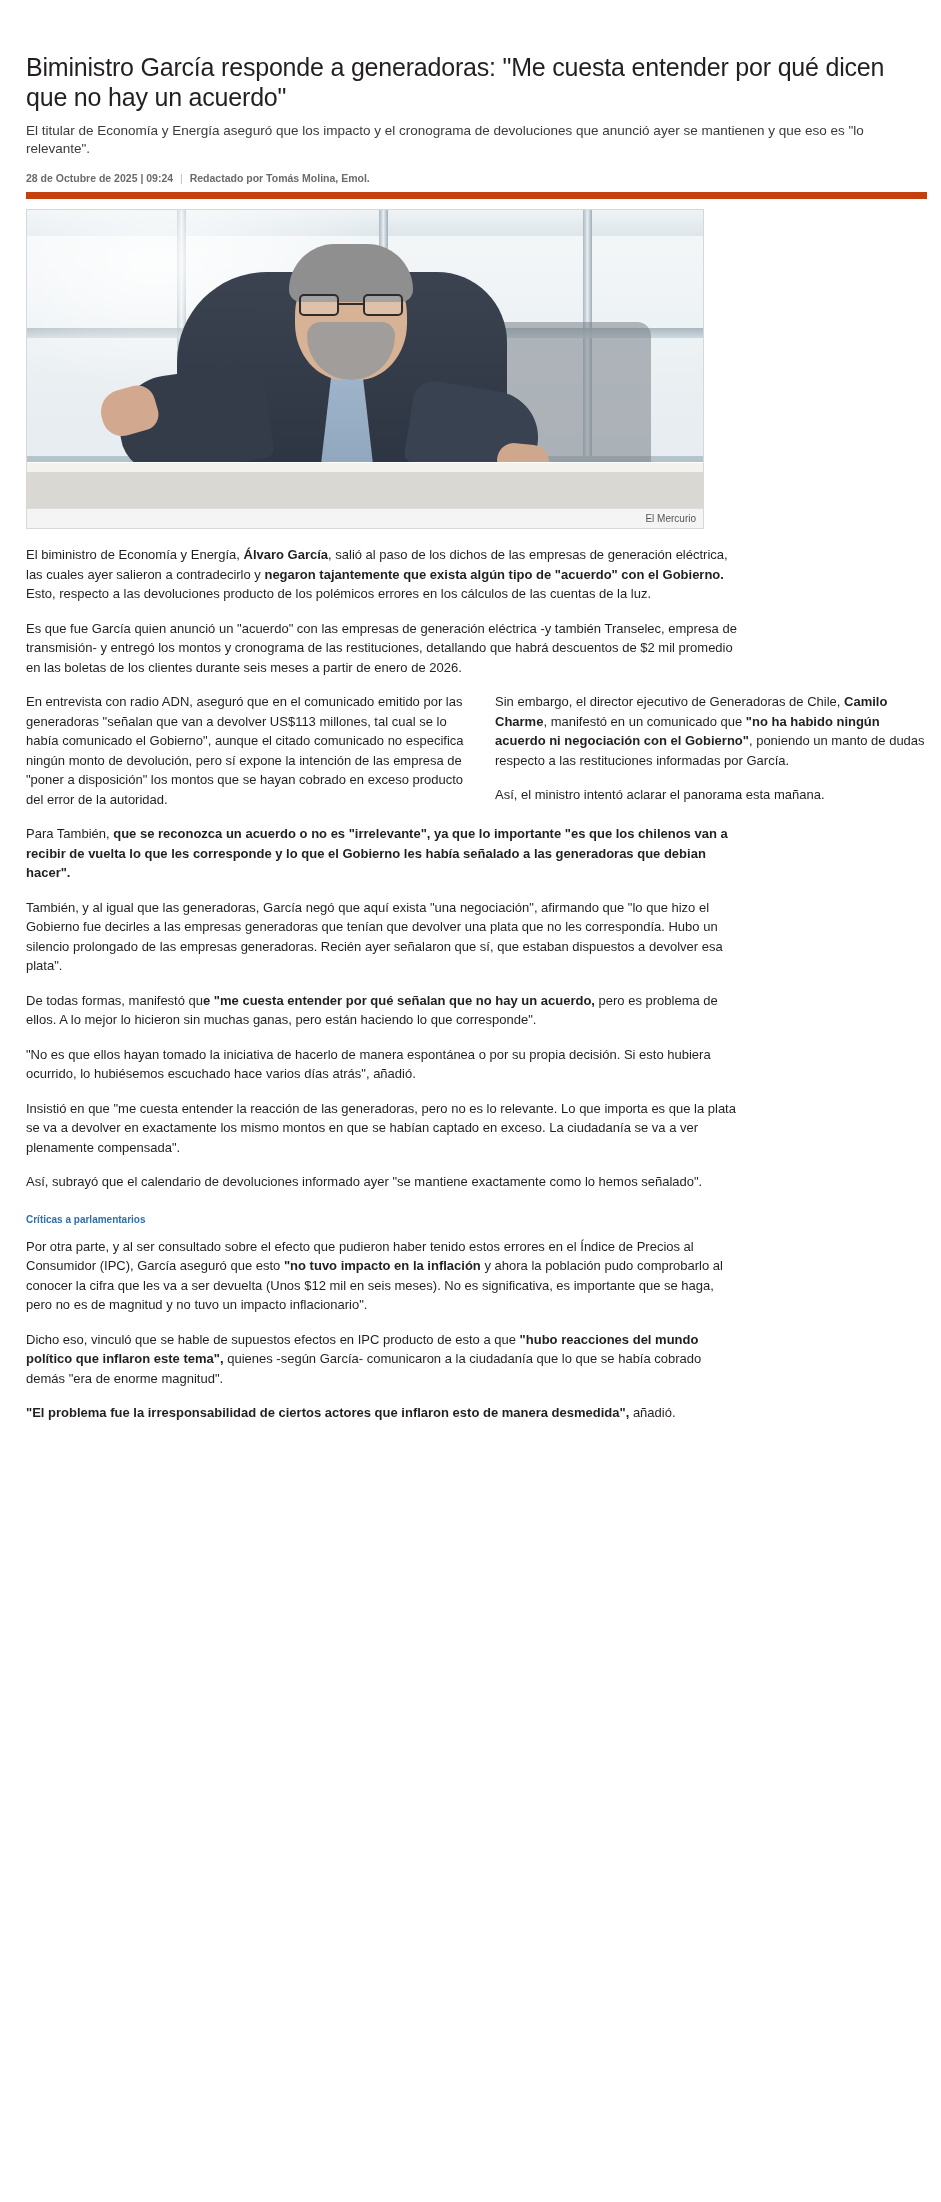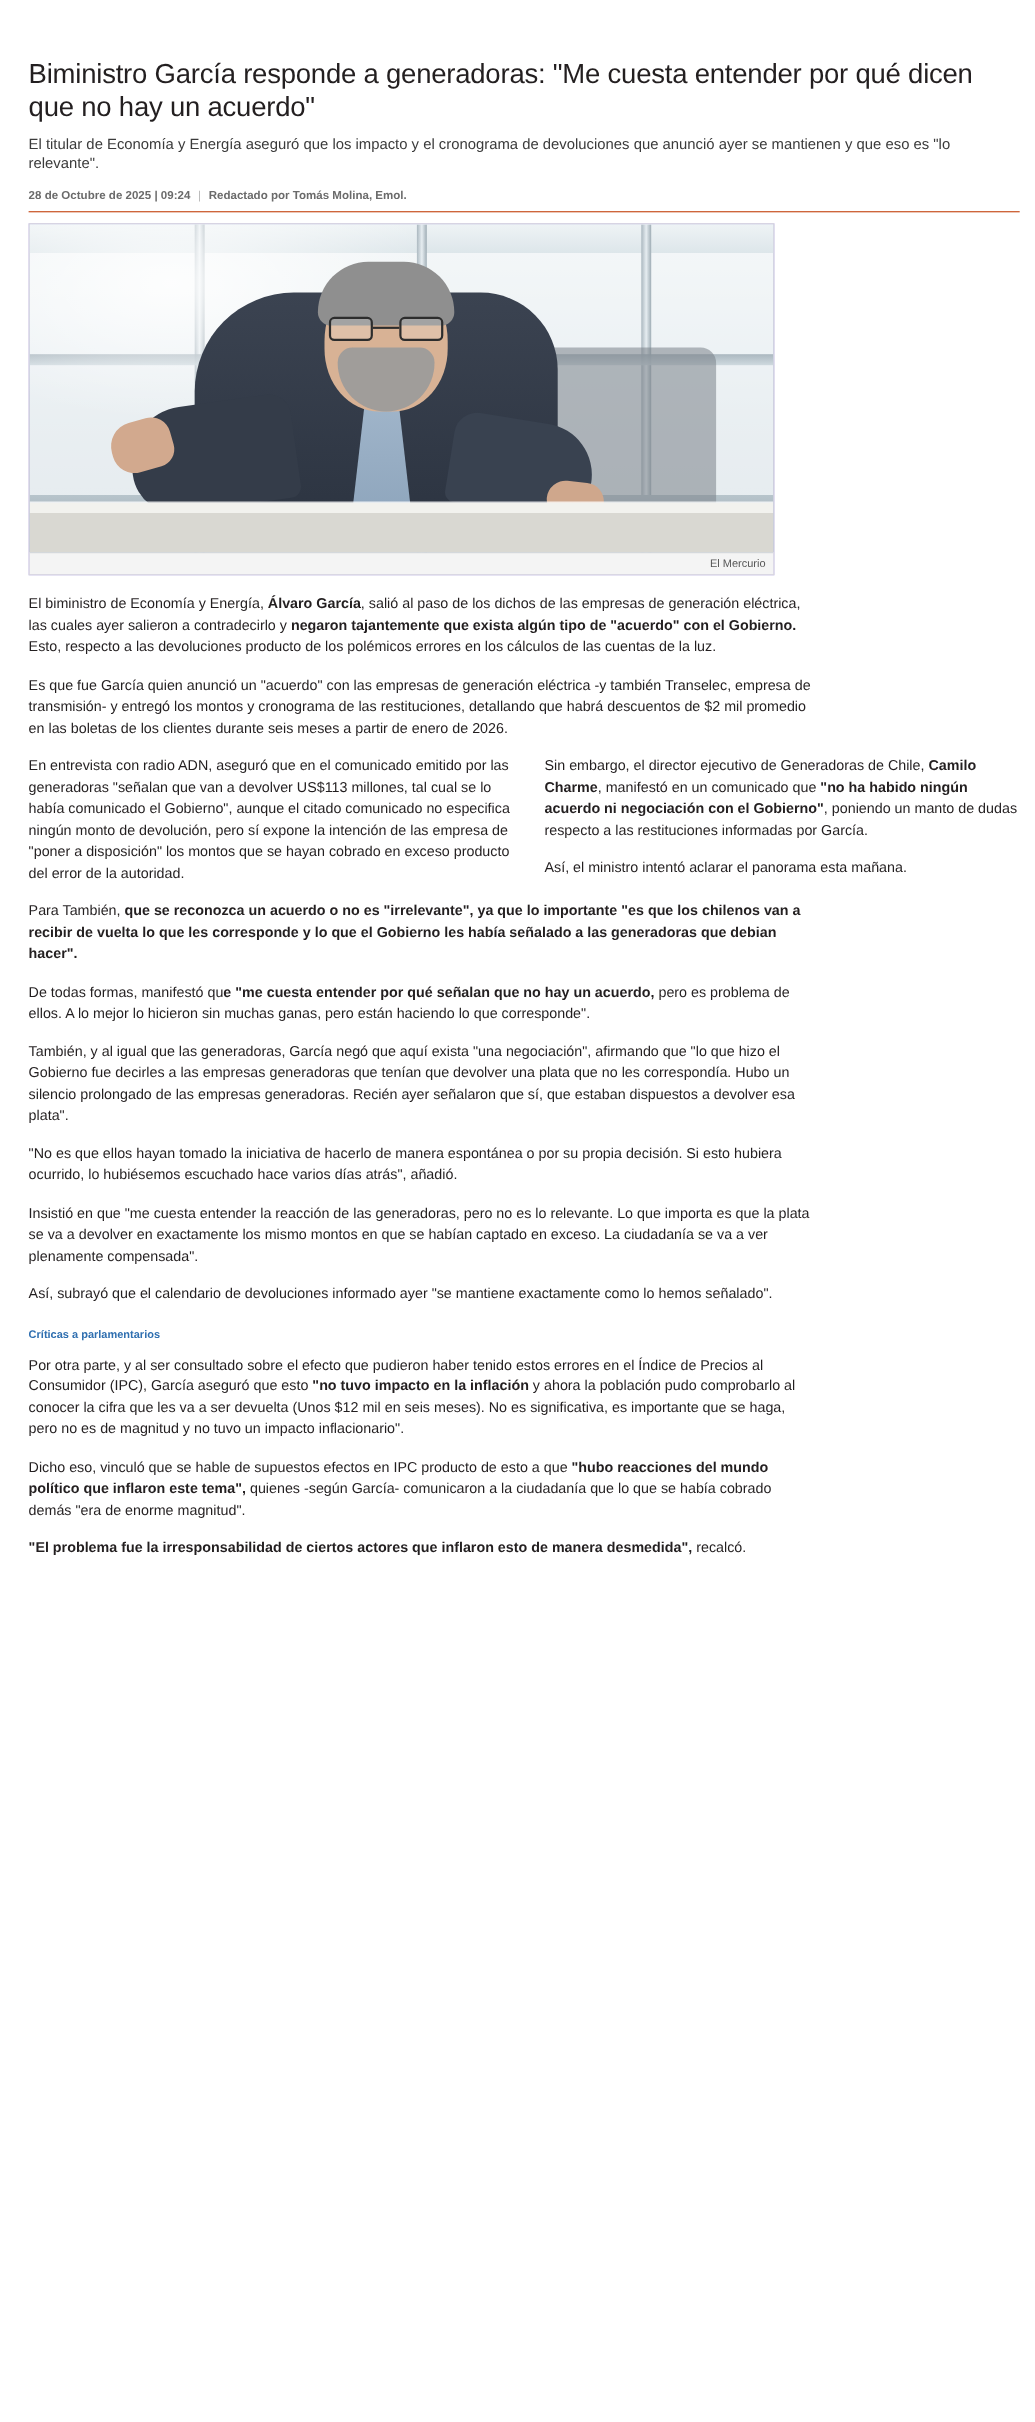--- a/index.html
+++ b/index.html
@@ -31,21 +31,21 @@
     line-height: 18px;
     color: #3b3b3b;
     margin: 0 0 14px 0;
     max-width: 905px;
   }
   .byline-row {
     font-size: 10.5px;
     color: #6b6b6b;
     font-weight: bold;
     padding-bottom: 8px;
-    border-bottom: 1px solid #c2410c;
+    border-bottom: 7px solid #c2410c;
     margin-bottom: 10px;
   }
   .byline-sep {
     color: #b9b9b9;
     font-weight: normal;
     margin: 0 4px;
   }
   .figure {
     width: 678px;
     margin: 0 0 16px 0;
@@ -298,26 +298,26 @@
 
     <div class="wrap-block">
       <div class="pullcol">
         <p class="body"><span>Sin embargo, el director ejecutivo de Generadoras de Chile, </span><b>Camilo Charme</b><span>, manifestó en un comunicado que </span><b>"no ha habido ningún acuerdo ni negociación con el Gobierno"</b><span>, poniendo un manto de dudas respecto a las restituciones informadas por García.</span></p>
         <p class="body"><span>Así, el ministro intentó aclarar el panorama esta mañana.</span></p>
       </div>
       <p class="body"><span>En entrevista con radio ADN, aseguró que en el comunicado emitido por las generadoras "señalan que van a devolver US$113 millones, tal cual se lo había comunicado el Gobierno", aunque el citado comunicado no especifica ningún monto de devolución, pero sí expone la intención de las empresa de "poner a disposición" los montos que se hayan cobrado en exceso producto del error de la autoridad.</span></p>
     </div>
 
     <p class="body"><span>Para También, </span><b>que se reconozca un acuerdo o no es "irrelevante", ya que lo importante "es que los chilenos van a recibir de vuelta lo que les corresponde y lo que el Gobierno les había señalado a las generadoras que debian hacer".</b></p>
+    <p class="body"><span>También, y al igual que las generadoras, García negó que aquí exista "una negociación", afirmando que "lo que hizo el Gobierno fue decirles a las empresas generadoras que tenían que devolver una plata que no les correspondía. Hubo un silencio prolongado de las empresas generadoras. Recién ayer señalaron que sí, que estaban dispuestos a devolver esa plata".</span></p>
     <p class="body"><span>De todas formas, manifestó qu</span><b>e "me cuesta entender por qué señalan que no hay un acuerdo,</b><span> pero es problema de ellos. A lo mejor lo hicieron sin muchas ganas, pero están haciendo lo que corresponde".</span></p>
-    <p class="body"><span>También, y al igual que las generadoras, García negó que aquí exista "una negociación", afirmando que "lo que hizo el Gobierno fue decirles a las empresas generadoras que tenían que devolver una plata que no les correspondía. Hubo un silencio prolongado de las empresas generadoras. Recién ayer señalaron que sí, que estaban dispuestos a devolver esa plata".</span></p>
     <p class="body"><span>"No es que ellos hayan tomado la iniciativa de hacerlo de manera espontánea o por su propia decisión. Si esto hubiera ocurrido, lo hubiésemos escuchado hace varios días atrás", añadió.</span></p>
     <p class="body"><span>Insistió en que "me cuesta entender la reacción de las generadoras, pero no es lo relevante. Lo que importa es que la plata se va a devolver en exactamente los mismo montos en que se habían captado en exceso. La ciudadanía se va a ver plenamente compensada".</span></p>
     <p class="body"><span>Así, subrayó que el calendario de devoluciones informado ayer "se mantiene exactamente como lo hemos señalado".</span></p>
 
     <h2 class="section-title">Críticas a parlamentarios</h2>
 
     <p class="body"><span>Por otra parte, y al ser consultado sobre el efecto que pudieron haber tenido estos errores en el Índice de Precios al Consumidor (IPC), García aseguró que esto </span><b>"no tuvo impacto en la inflación</b><span> y ahora la población pudo comprobarlo al conocer la cifra que les va a ser devuelta (Unos $12 mil en seis meses). No es significativa, es importante que se haga, pero no es de magnitud y no tuvo un impacto inflacionario".</span></p>
     <p class="body"><span>Dicho eso, vinculó que se hable de supuestos efectos en IPC producto de esto a que </span><b>"hubo reacciones del mundo político que inflaron este tema",</b><span> quienes -según García- comunicaron a la ciudadanía que lo que se había cobrado demás "era de enorme magnitud".</span></p>
-    <p class="body"><b>"El problema fue la irresponsabilidad de ciertos actores que inflaron esto de manera desmedida",</b><span> recalcó.</span></p>
+    <p class="body"><b>"El problema fue la irresponsabilidad de ciertos actores que inflaron esto de manera desmedida",</b><span> añadió.</span></p>
   </div>
 
 </div>
 
 </body></html>

